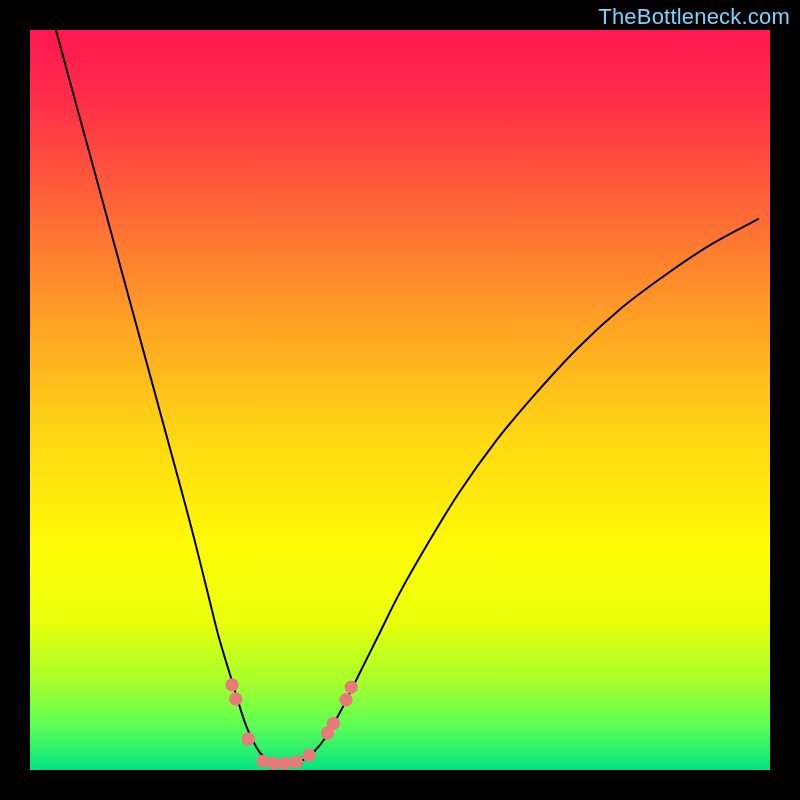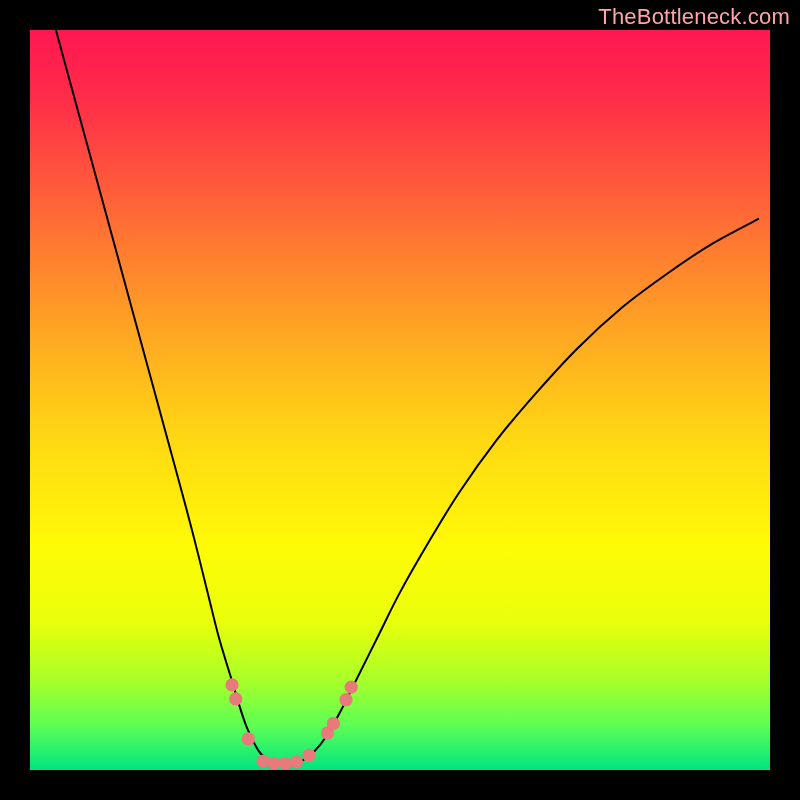--- a/index.html
+++ b/index.html
@@ -26,21 +26,21 @@
     height: 740px;
     overflow: hidden;
   }
   .watermark {
     position: absolute;
     top: 4px;
     right: 10px;
     font-family: Arial, Helvetica, sans-serif;
     font-size: 22px;
     font-weight: 500;
-    color: #fca5a5;
+    color: #7dd3fc;
     letter-spacing: 0.2px;
   }
   svg { display: block; }
 </style>
 </head>
 <body>
 
 <div class="frame">
   <div class="watermark">TheBottleneck.com</div>
   <div class="plot">

